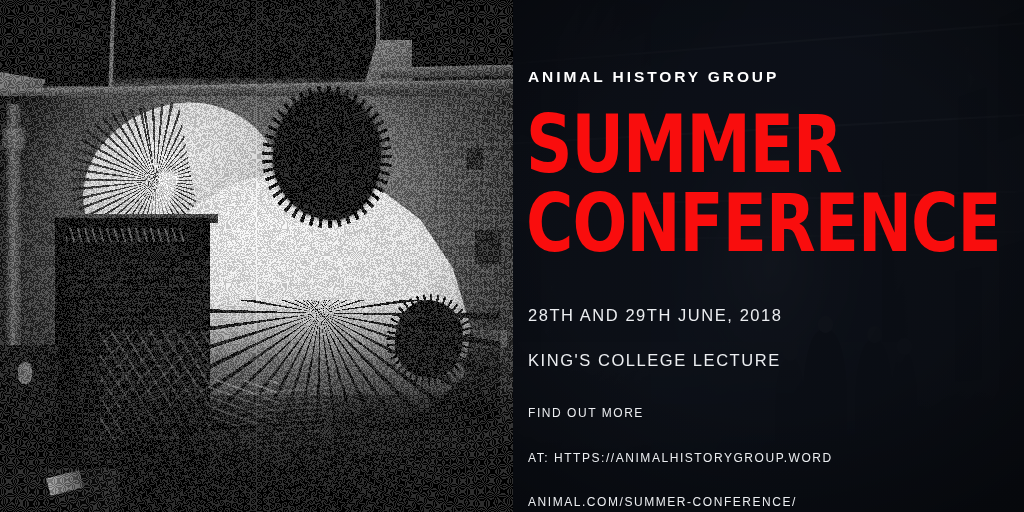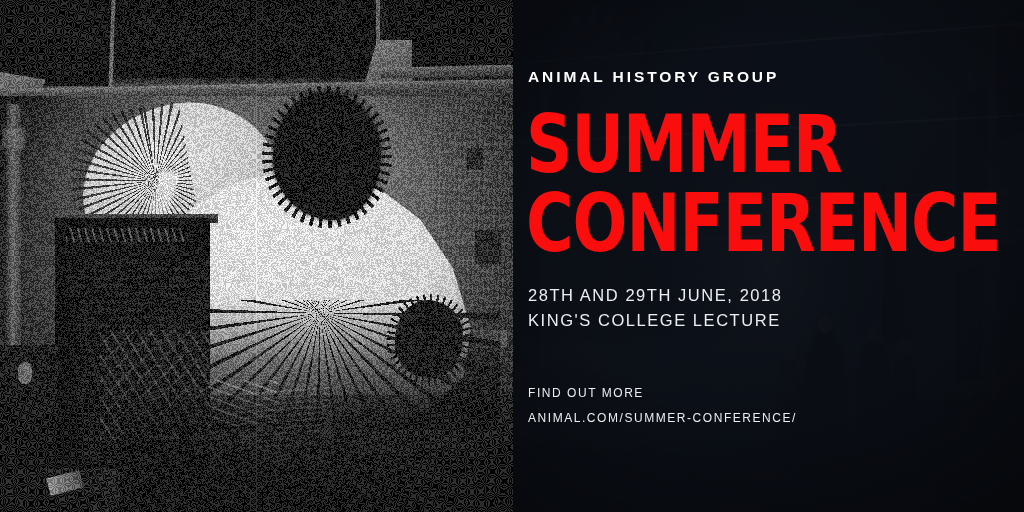--- a/index.html
+++ b/index.html
@@ -177,21 +177,21 @@
       line-height:.80;white-space:nowrap;
       font-family:"Liberation Sans Narrow","DejaVu Sans Condensed","Liberation Sans",sans-serif;
       transform-origin:left top;}
   .title.l1{top:113px;font-size:78px;letter-spacing:-1px;transform:scaleX(.92) scaleY(1.02);}
   .title.l2{top:192px;font-size:78px;letter-spacing:-1px;transform:scaleX(.92) scaleY(1.02);}
 
   .details{position:absolute;left:0;top:283px;color:#eceef1;font-size:16.5px;
       letter-spacing:1.55px;line-height:24.5px;white-space:nowrap;}
   .findout{position:absolute;left:0;top:381px;color:#eceef1;font-size:12px;
       letter-spacing:1.55px;line-height:24.5px;white-space:nowrap;}
-  .details div,.findout div{white-space:nowrap;}
+  .details div,.findout div{white-space:nowrap;margin-top:20px;}
 </style>
 </head>
 <body>
 
 <div class="poster">
 
   <div class="left-panel">
     <div class="lp-windowband">
       <div class="lp-win w1"></div>
       <div class="lp-win w2"></div>
@@ -281,19 +281,20 @@
       <div class="title l1">SUMMER</div>
       <div class="title l2">CONFERENCE</div>
 
       <div class="details">
         <div>28TH AND 29TH JUNE, 2018</div>
         <div>KING'S COLLEGE LECTURE</div>
       </div>
 
       <div class="findout">
         <div>FIND OUT MORE</div>
+        <div>AT: HTTPS://ANIMALHISTORYGROUP.WORD</div>
         <div>ANIMAL.COM/SUMMER-CONFERENCE/</div>
       </div>
 
     </div>
   </div>
 
 </div>
 
 </body></html>

